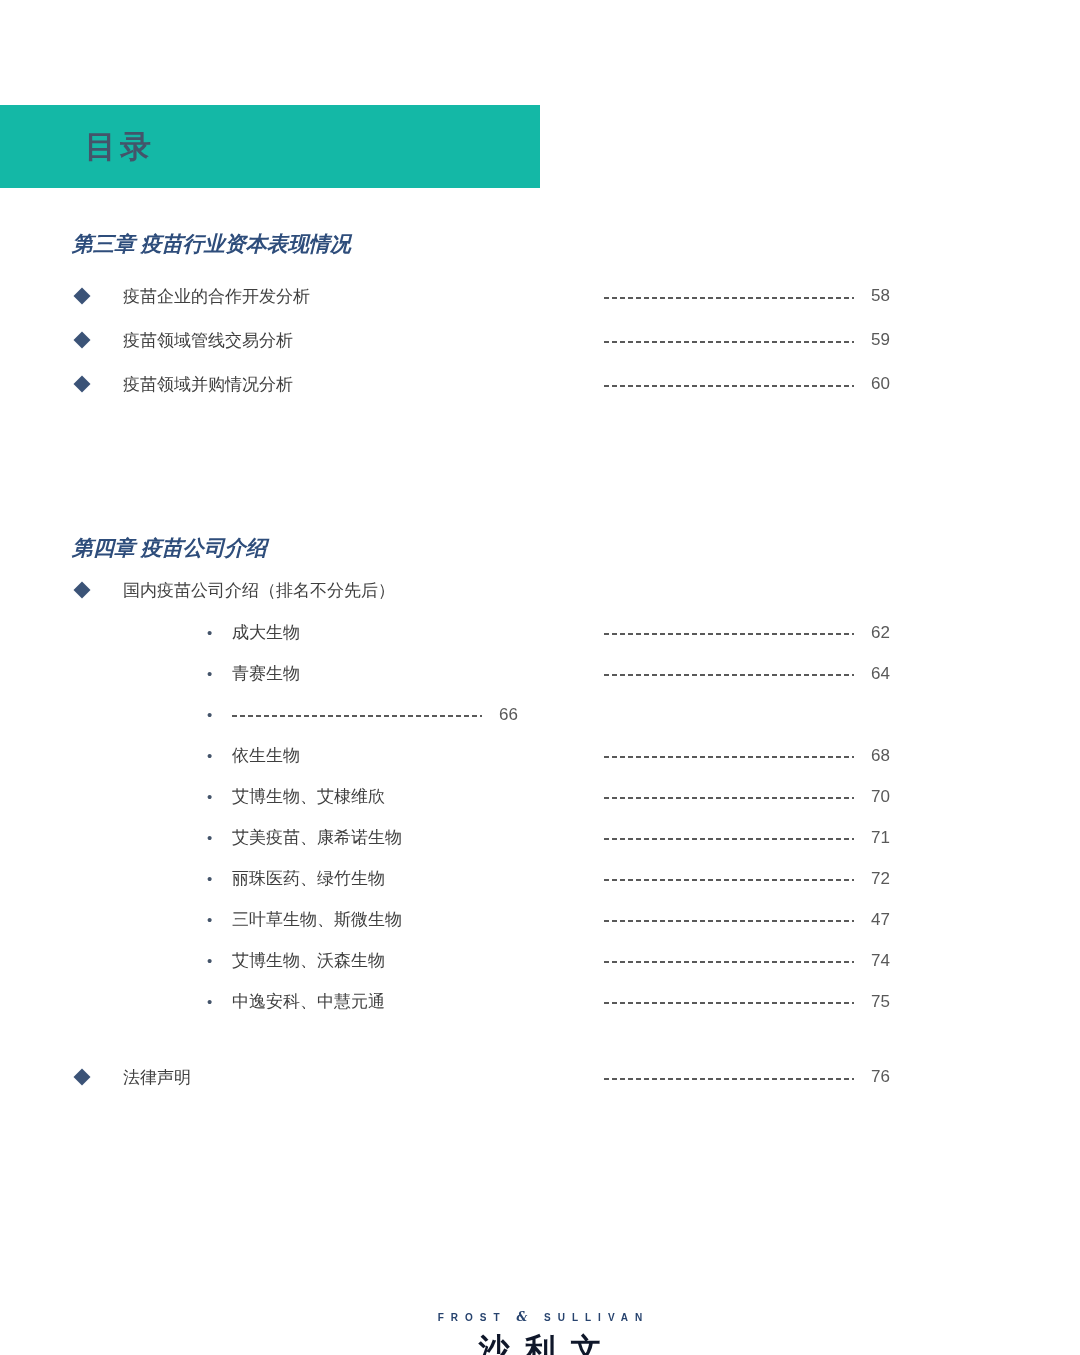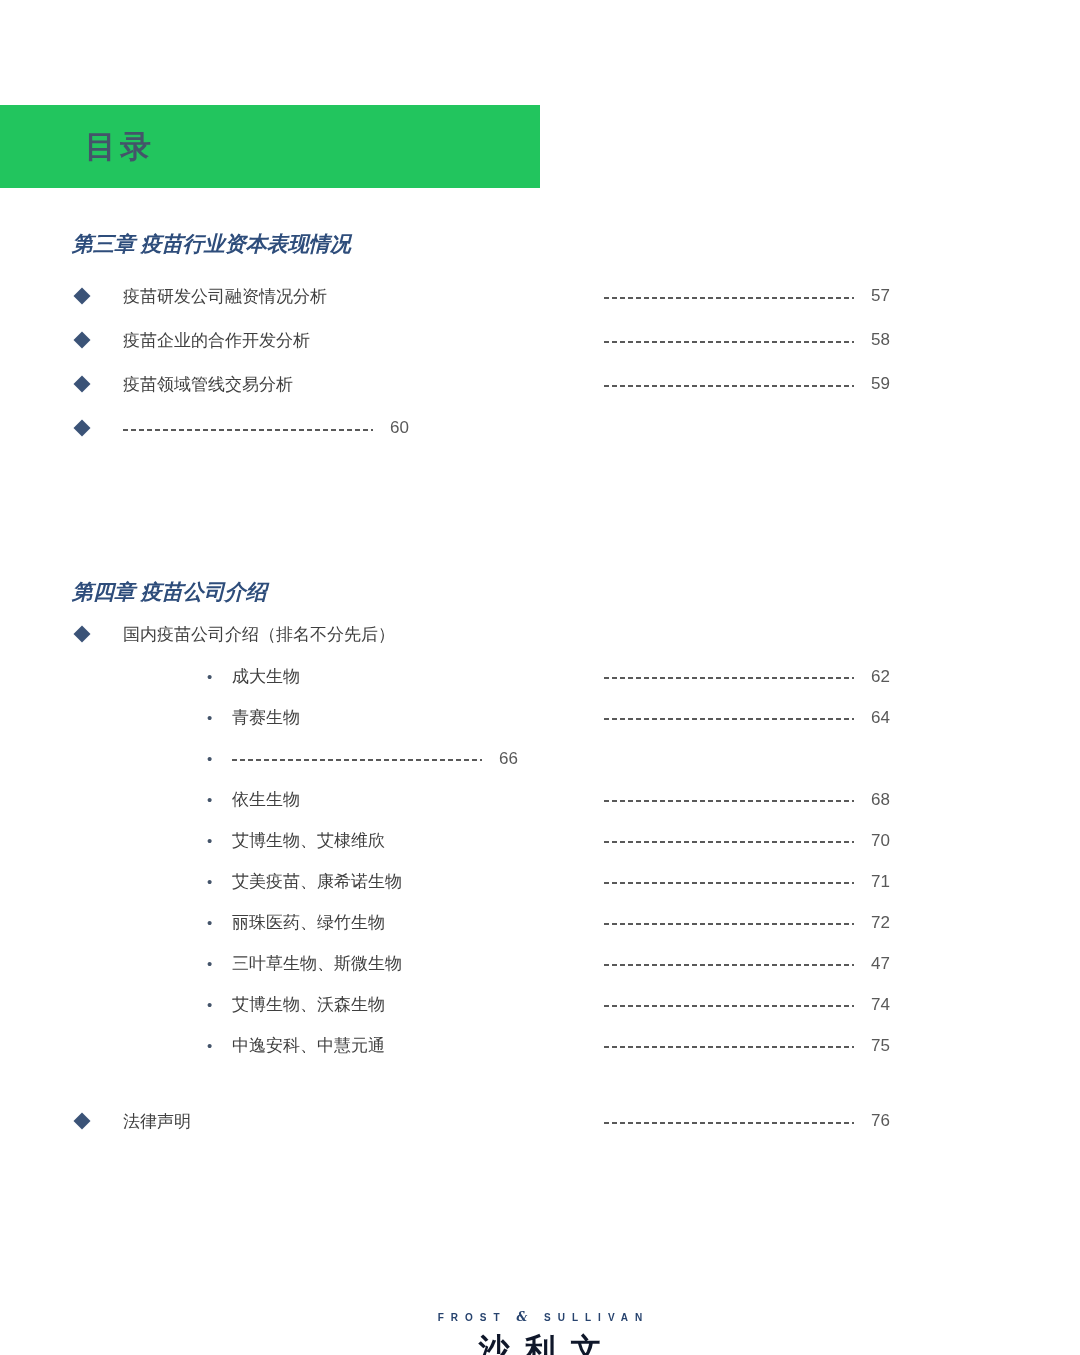--- a/index.html
+++ b/index.html
@@ -9,21 +9,21 @@
     width:1080px; height:1355px;
     background:#ffffff;
     font-family:"Liberation Sans", sans-serif;
     overflow:hidden;
   }
 
   
   .banner {
     position:absolute; left:0; top:105px;
     width:540px; height:83px;
-    background:#22c55e;
+    background:#14b8a6;
     display:flex; align-items:center;
   }
   .banner-title {
     margin-left:85px;
     font-size:31px; font-weight:bold;
     letter-spacing:4px;
     color:#44546A;
   }
 
   
@@ -106,43 +106,38 @@
   <div class="banner">
     <div class="banner-title">目录</div>
   </div>
 
   <div class="content">
 
     <div class="section">
       <div class="section-heading">第三章 疫苗行业资本表现情况</div>
       <div class="rows-lvl1">
 
-        <div class="toc-row">
-          <span class="diamond"></span>
-          <span class="label">疫苗研发公司融资情况分析</span>
-          <span class="leader"></span>
-          <span class="pagenum">57</span>
-        </div>
 
         <div class="toc-row">
           <span class="diamond"></span>
           <span class="label">疫苗企业的合作开发分析</span>
           <span class="leader"></span>
           <span class="pagenum">58</span>
         </div>
 
         <div class="toc-row">
           <span class="diamond"></span>
           <span class="label">疫苗领域管线交易分析</span>
           <span class="leader"></span>
           <span class="pagenum">59</span>
         </div>
 
         <div class="toc-row">
           <span class="diamond"></span>
+          <span class="label">疫苗领域并购情况分析</span>
           <span class="leader"></span>
           <span class="pagenum">60</span>
         </div>
 
       </div>
     </div>
 
     <div class="section sec2">
       <div class="section-heading">第四章 疫苗公司介绍</div>
 

